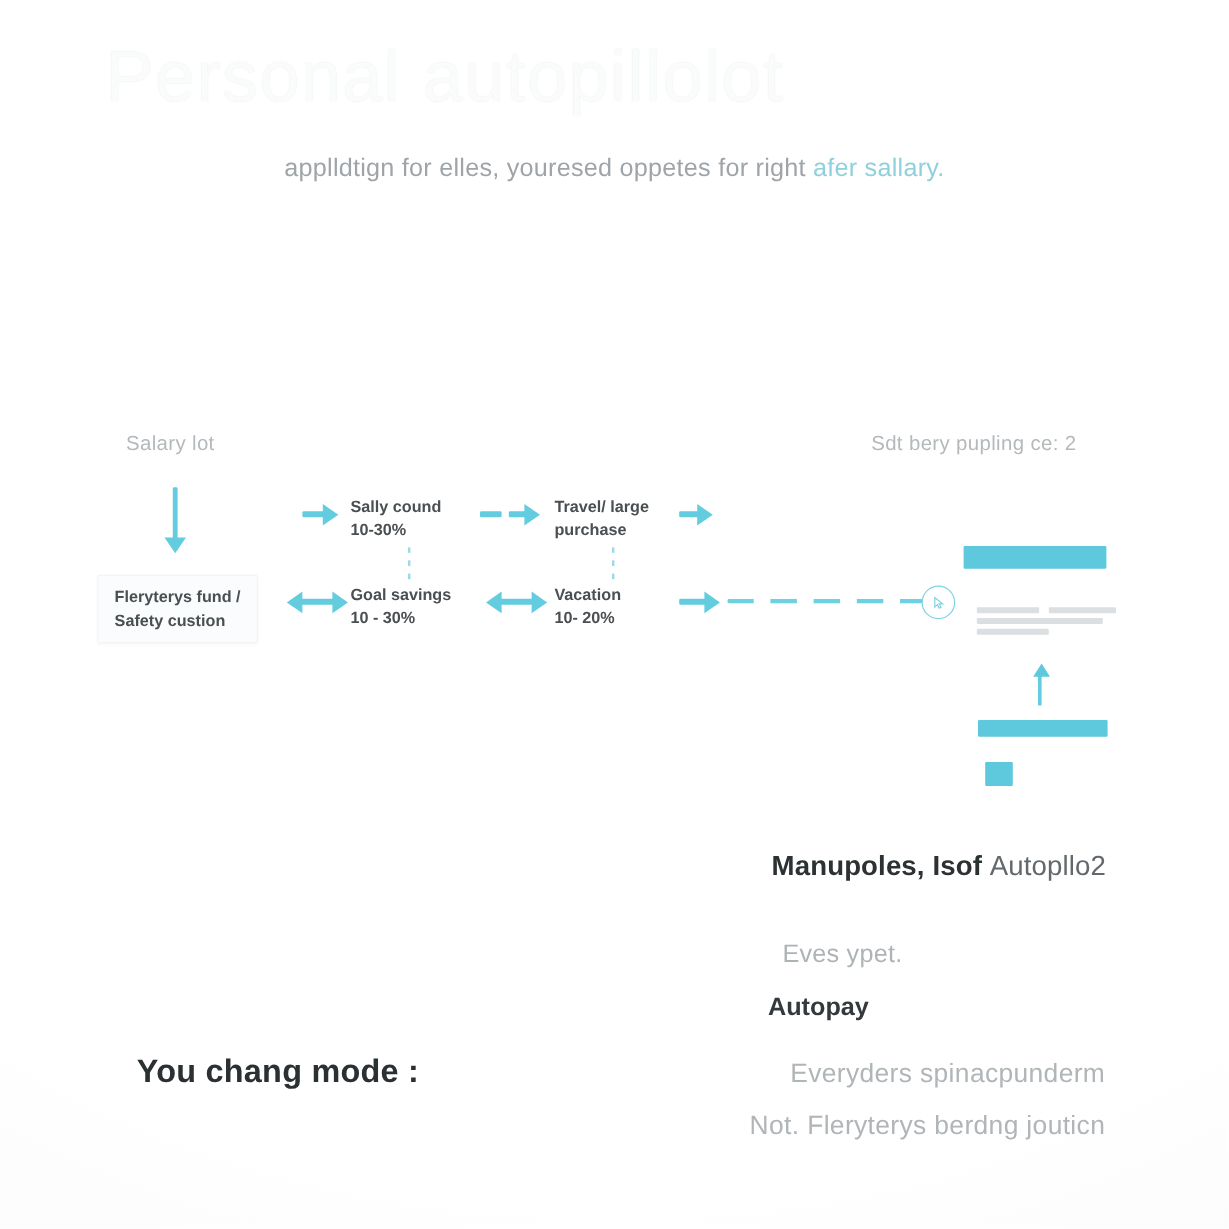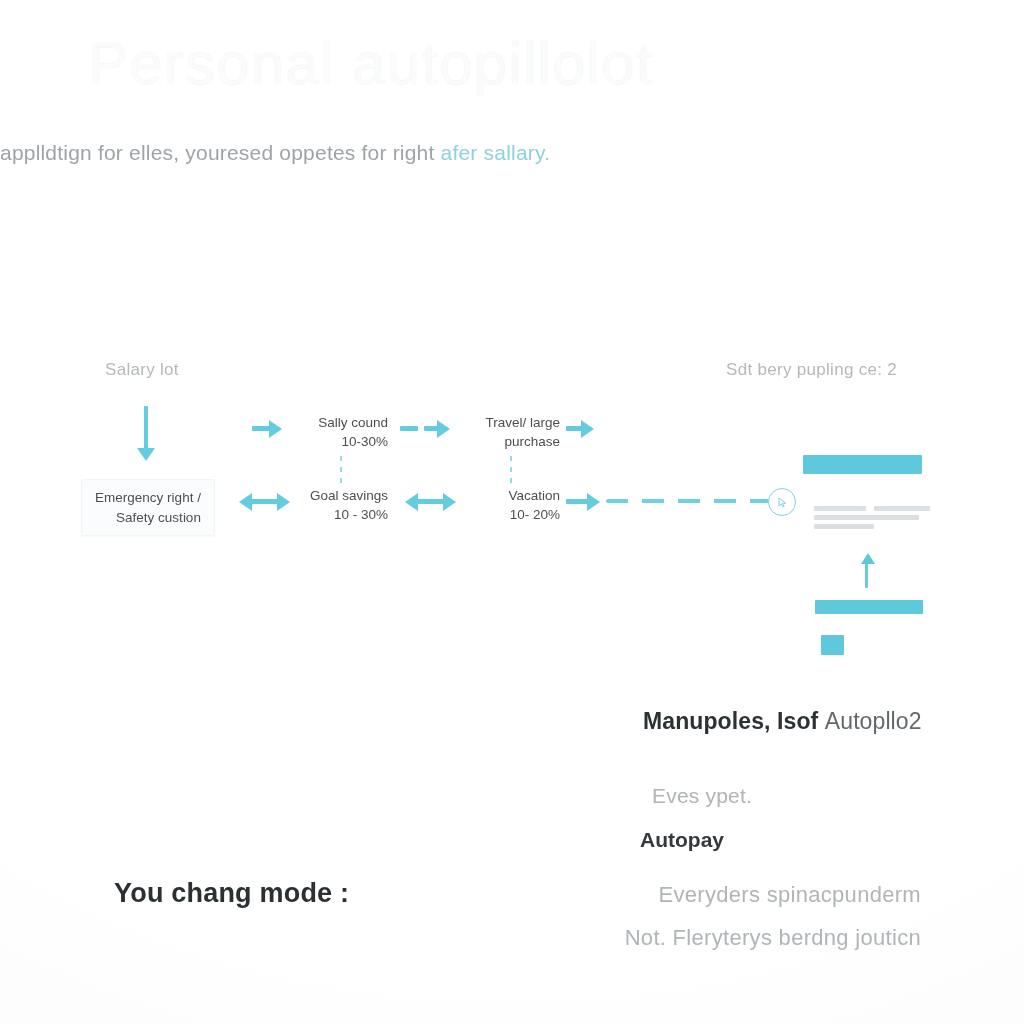--- a/index.html
+++ b/index.html
@@ -35,24 +35,24 @@
     font-weight: 400;
     letter-spacing: 1.2px;
     color: #fafbfb;
     text-shadow: 0 0 1px rgba(225,228,230,0.85);
     line-height: 1.2;
   }
   #subtitle {
     left: 0px;
     top: 129px;
     width: 1024px;
+    text-align: center;
     font-size: 21px;
     color: #9ea4a8;
     letter-spacing: 0.2px;
-    margin-top: 12px;
   }
   #subtitle .accent { color: #8fd0dd; }
 
   
   #ghost-echo {
     left: 0;
     top: 178px;
     width: 1024px;
     text-align: center;
     font-size: 40px;
@@ -68,21 +68,22 @@
     color: #b4b9bc;
     letter-spacing: 0.3px;
   }
   #cap-salary { left: 105px; top: 20px; }
   #cap-budget { left: 726px; top: 20px; }
 
   .node-label {
     font-size: 13.5px;
     color: #4a4f52;
     line-height: 1.42;
-    text-align: right;
+    text-align: left;
+    font-weight: bold;
   }
   .node-label .pct { display: block; }
 
   .box-node {
     background: rgba(250,252,253,0.9);
     border: 1px solid #f2f4f5;
     border-radius: 2px;
     box-shadow: 0 1px 2px rgba(180,190,195,0.10);
   }
 
@@ -200,21 +201,21 @@
   <div class="abs" id="flow">
 
     <div class="abs flow-caption nowrap" id="cap-salary">Salary lot</div>
     <div class="abs flow-caption nowrap" id="cap-budget">Sdt bery pupling ce: 2</div>
 
     <div class="abs arrow-shaft" style="left:144px; top:66px; width:4px; height:45px;"></div>
     <div class="abs arrow-head-d" style="left:137px; top:108px;"></div>
 
     <div class="abs box-node" style="left:81px; top:139px; width:132px; height:55px; display:flex; align-items:center; justify-content:center;">
       <div class="node-label">
-        <span>Emergency right /</span><br>
+        <span>Fleryterys fund /</span><br>
         <span>Safety custion</span>
       </div>
     </div>
 
     <div class="abs arrow-shaft" style="left:252px; top:86px; width:18px;"></div>
     <div class="abs arrow-head-r" style="left:269px; top:80px;"></div>
 
     <div class="abs arrow-head-l" style="left:239px; top:153px;"></div>
     <div class="abs arrow-shaft" style="left:250px; top:159px; width:28px;"></div>
     <div class="abs arrow-head-r" style="left:277px; top:153px;"></div>

